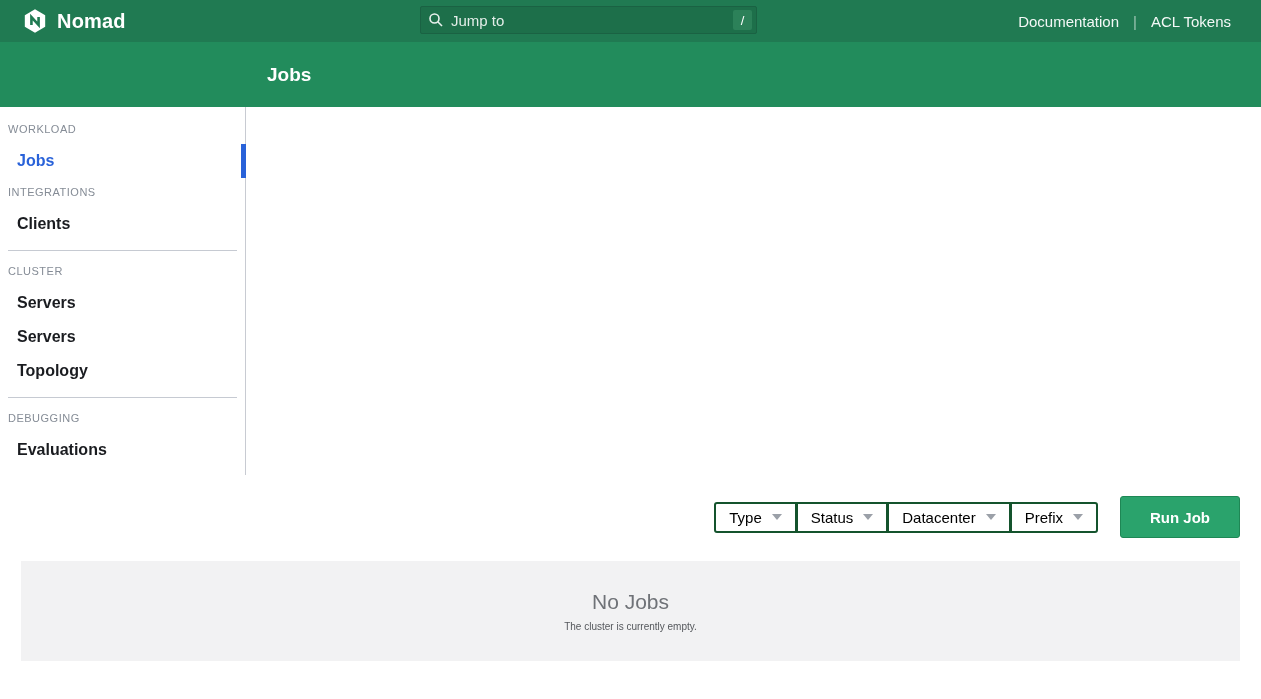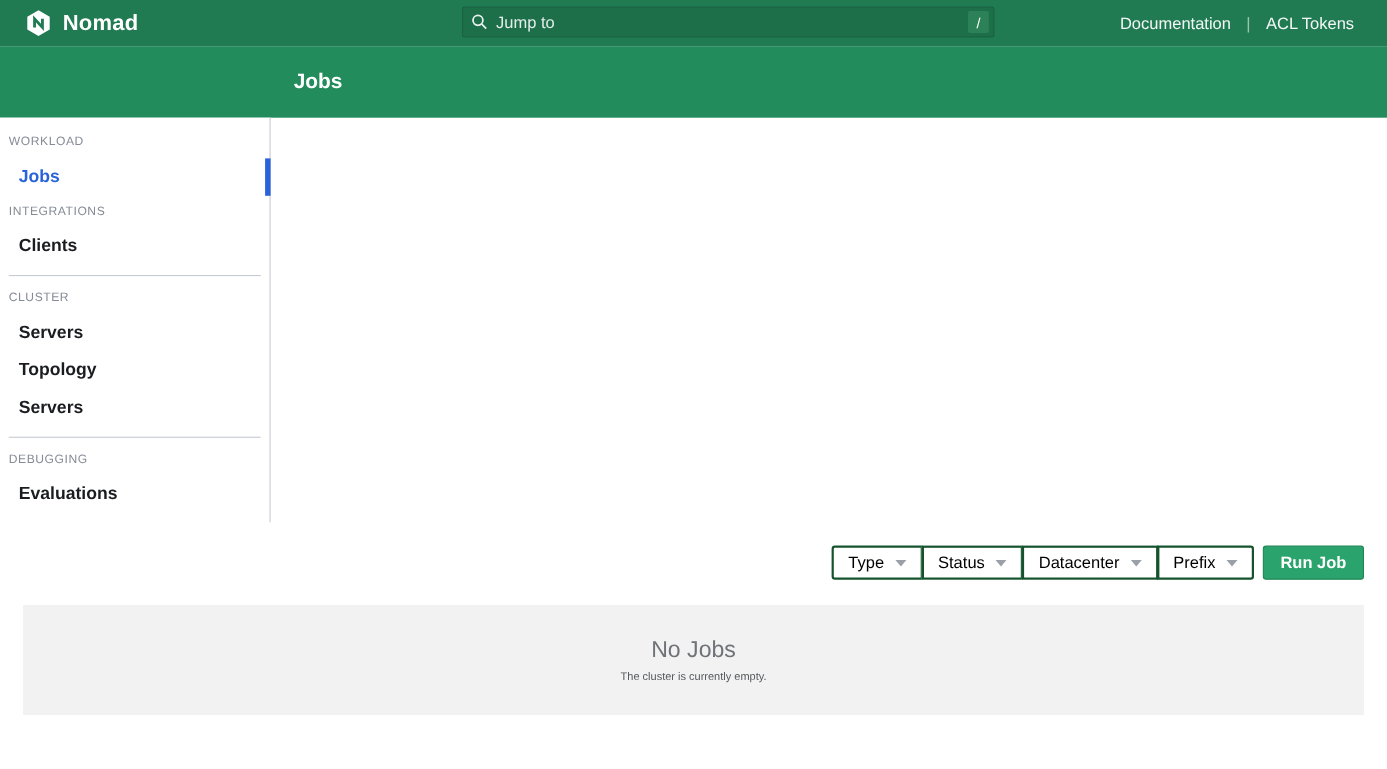--- a/index.html
+++ b/index.html
@@ -3,21 +3,21 @@
 <meta charset="utf-8">
 <style>
   * { margin:0; padding:0; box-sizing:border-box; }
   html,body { width:1261px; height:699px; overflow:hidden; background:#fff;
               font-family:"Liberation Sans","DejaVu Sans",sans-serif; }
 
   
   .topbar { height:42px; background:#207a52; display:flex; align-items:center; position:relative; }
   .brand { display:flex; align-items:center; gap:9px; padding-left:22px;text-align:right; }
   .brand-name { color:#fff; font-size:20px; font-weight:700; letter-spacing:.2px; }
-  .search-wrap { position:absolute; left:420px; top:6px; width:484px; height:28px; }
+  .search-wrap { position:absolute; left:420px; top:6px; width:337px; height:28px; }
   .search-input { width:100%; height:100%; background:#1d6f4a; border:1px solid #1a6243;
                   border-radius:2px; color:#fff; font-size:15px; padding:0 30px 0 30px;
                   font-family:inherit; outline:none; }
   .search-input::placeholder { color:rgba(255,255,255,.88); opacity:1; }
   .search-icon { position:absolute; left:8px; top:6px; width:16px; height:16px; }
   .kbd-slash { position:absolute; right:5px; top:4px; width:19px; height:20px; background:#2c8159;
                border-radius:2px; color:#fff; font-size:13px; display:flex; align-items:center;
                justify-content:center; }
   .top-links { margin-left:auto; display:flex; align-items:center; gap:14px; padding-right:30px;
                color:rgba(255,255,255,.95); font-size:15px; }
@@ -47,22 +47,22 @@
   
   .toolbar { display:flex; justify-content:flex-end; align-items:center; margin-bottom:23px; }
   .facet-group { display:flex; }
   .facet-btn { height:31px; background:#fff; border:2px solid #14532d; padding:0 13px;
                display:flex; align-items:center; gap:10px; font-size:15px; color:#000000;
                margin-left:-1px; cursor:pointer; font-family:inherit; }
   .facet-btn:first-child { border-radius:3px 0 0 3px; margin-left:0; }
   .facet-btn:last-child { border-radius:0 3px 3px 0; }
   .caret { width:0; height:0; border-left:5px solid transparent; border-right:5px solid transparent;
            border-top:6px solid #9ba0a8; }
-  .run-job { height:31px; margin-left:8px; background:#2aa36c; border:1px solid #1e8755;
-             border-radius:3px; color:#fff; font-size:15px; font-weight:700; padding:0 15px;
+  .run-job { height:42px; margin-left:22px; background:#2aa36c; border:1px solid #1e8755;
+             border-radius:3px; color:#fff; font-size:15px; font-weight:700; padding:0 29px;
              cursor:pointer; font-family:inherit; }
 
   
   .empty-box { height:100px; background:#f2f2f3; display:flex; flex-direction:column;
                align-items:center; justify-content:center; }
   .empty-title { font-size:21px; color:#6f7277; font-weight:400; margin-bottom:7px; }
   .empty-msg { font-size:10px; color:#55585c; }
 </style>
 </head>
 <body>
@@ -106,22 +106,22 @@
     <p class="menu-label">WORKLOAD</p>
     <div class="menu-item active">Jobs</div>
 
     <p class="menu-label gap">INTEGRATIONS</p>
     <div class="menu-item">Clients</div>
 
     <hr class="menu-hr">
 
     <p class="menu-label">CLUSTER</p>
     <div class="menu-item">Servers</div>
+    <div class="menu-item">Servers</div>
     <div class="menu-item">Topology</div>
-    <div class="menu-item">Servers</div>
 
     <hr class="menu-hr">
 
     <p class="menu-label">DEBUGGING</p>
     <div class="menu-item">Evaluations</div>
   </aside>
 
   <main class="main">
 
     <div class="toolbar">

